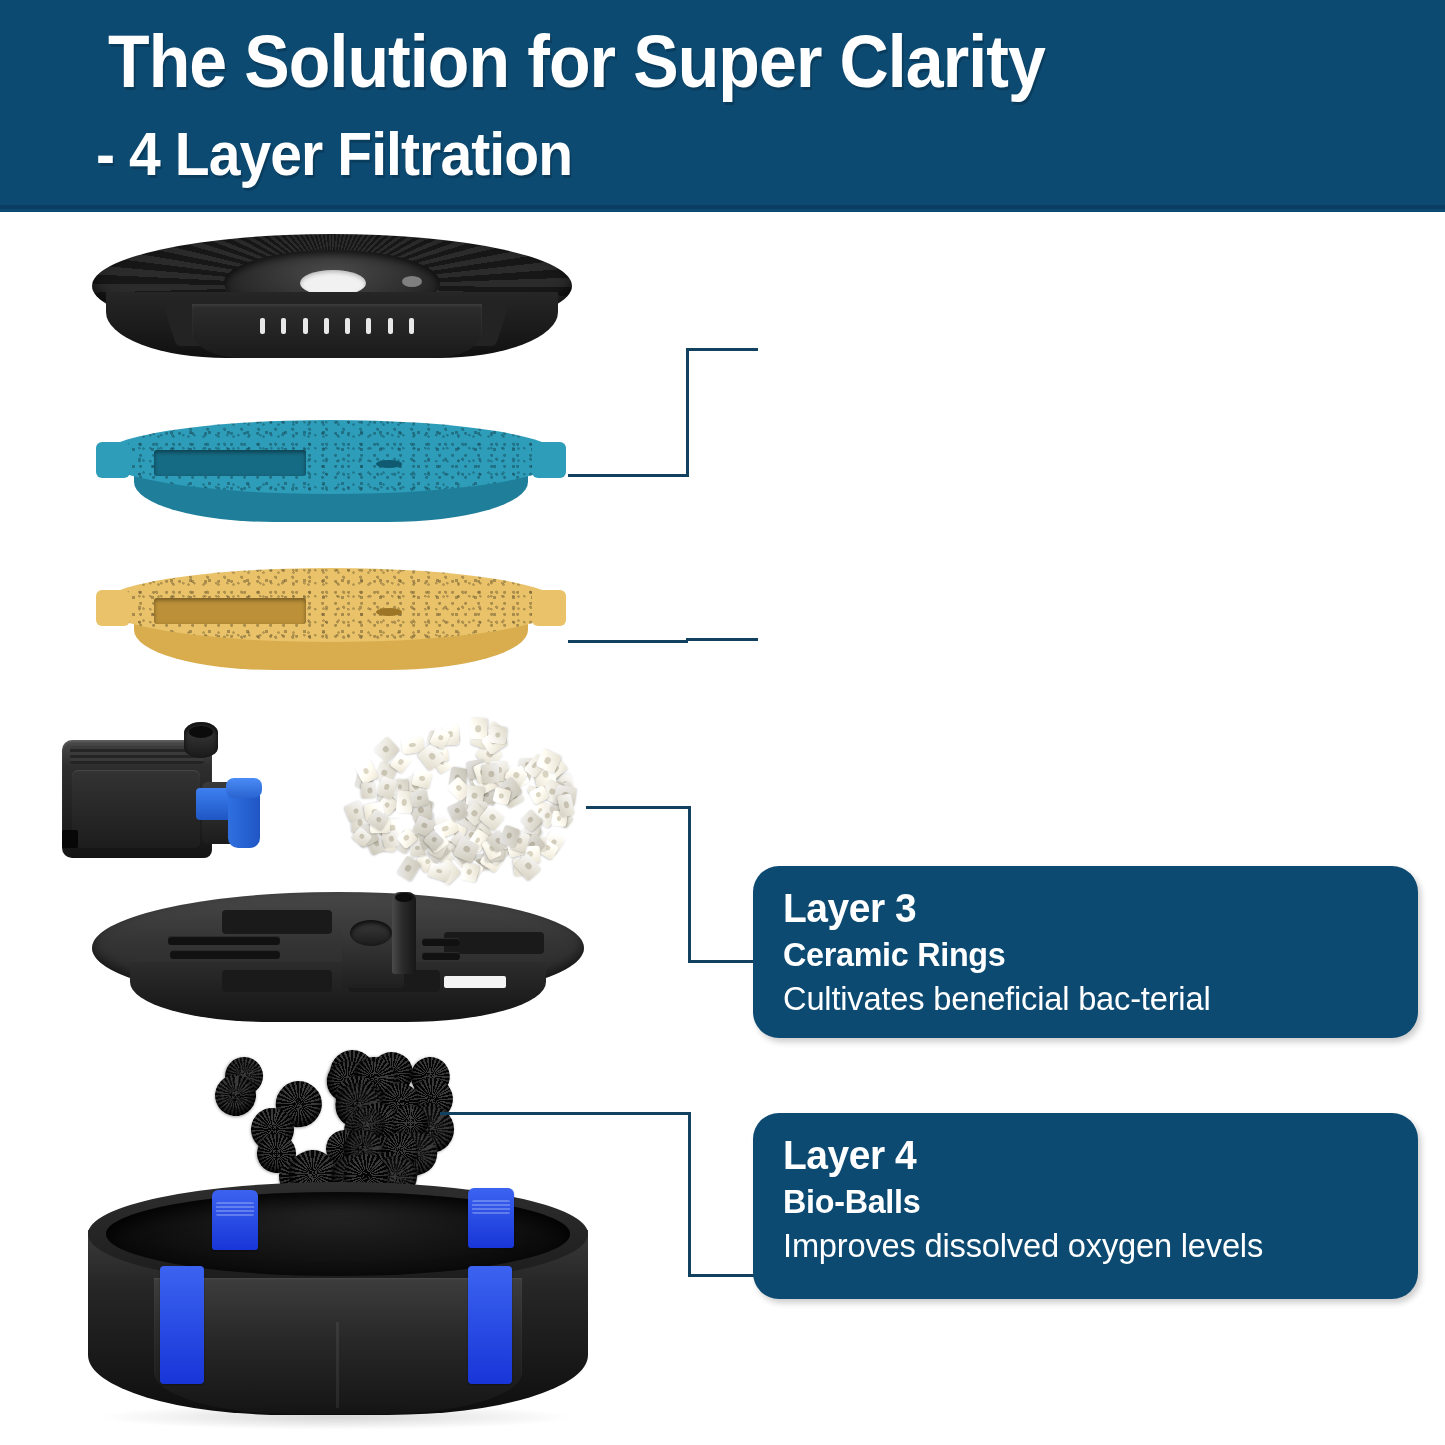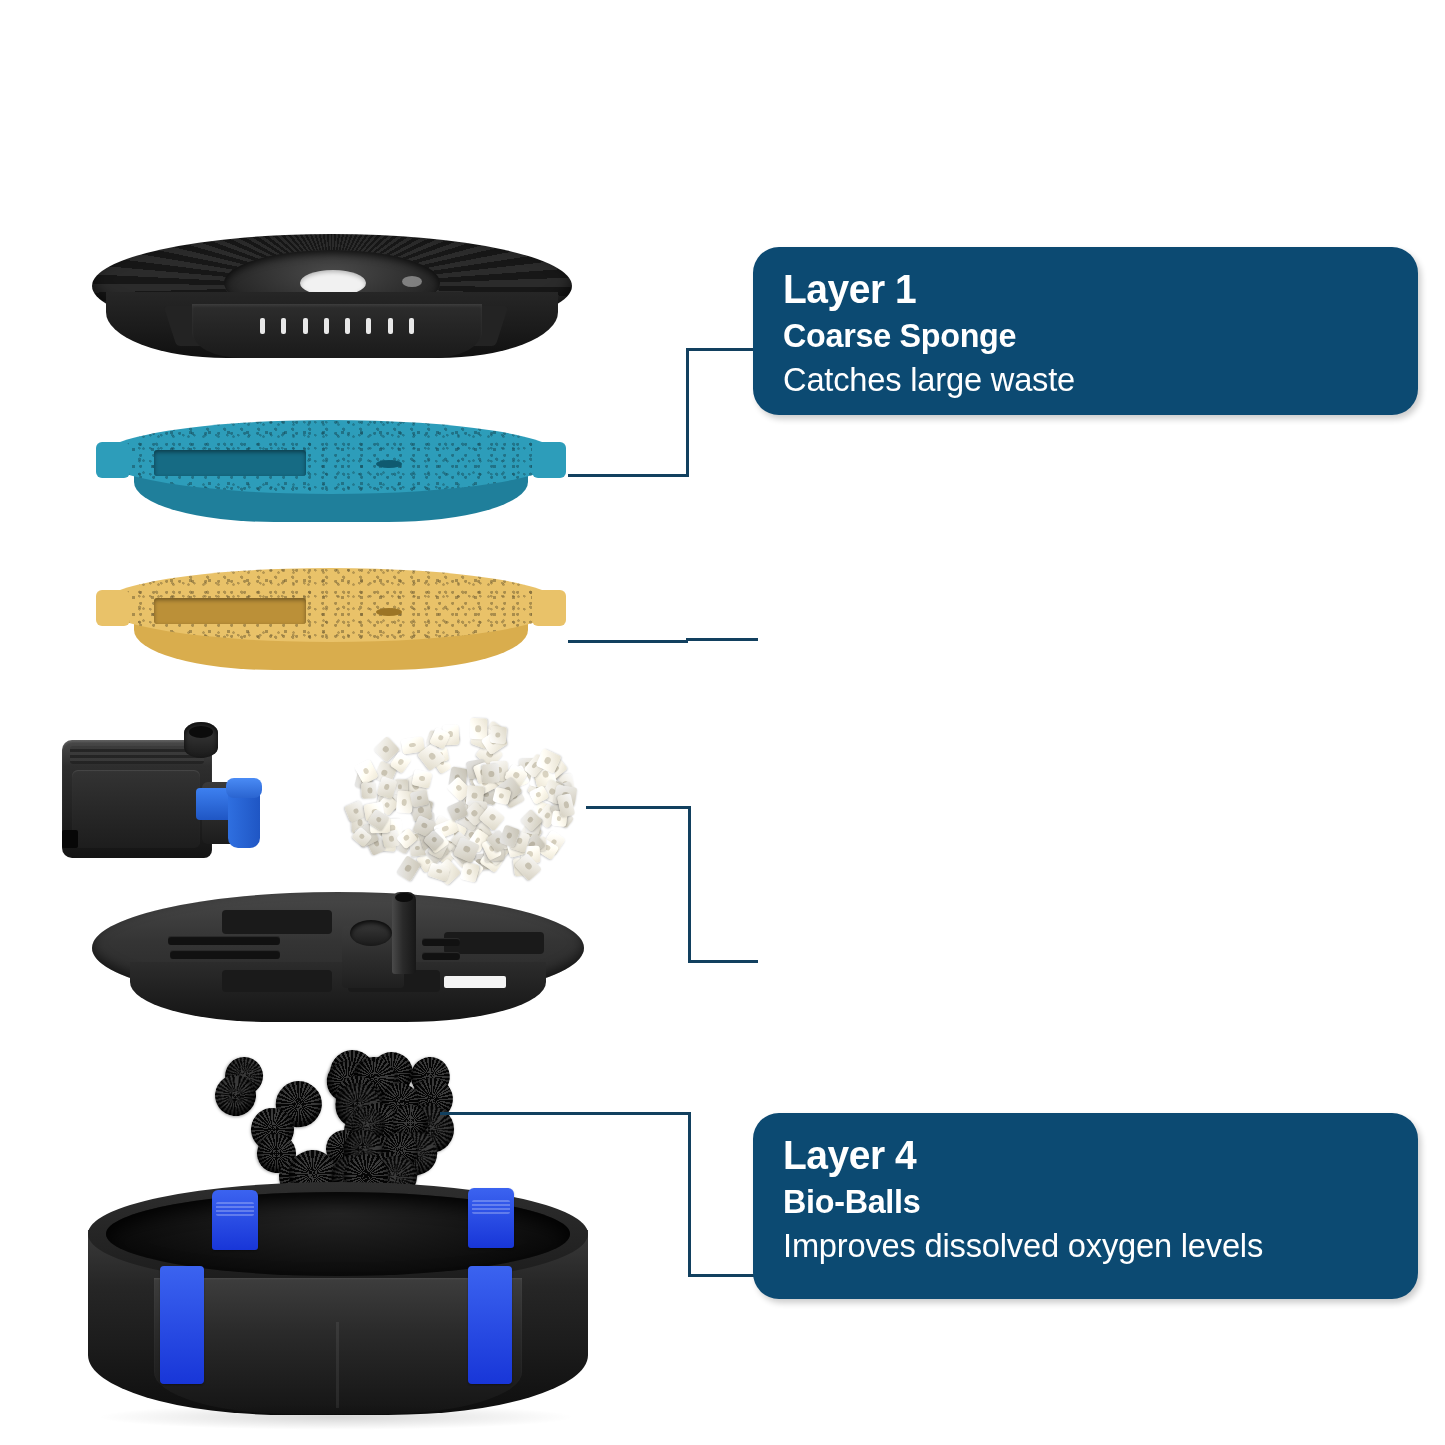--- a/index.html
+++ b/index.html
@@ -310,20 +310,25 @@
   .shadow-ellipse{
     position:absolute;left:96px;top:1404px;width:480px;height:26px;
     border-radius:50%;background:radial-gradient(ellipse,rgba(0,0,0,.16),rgba(0,0,0,0) 70%);
   }
 </style>
 </head>
 <body>
 
 <div class="stage">
 
+  <div class="header">
+    <div class="title1">The Solution for Super Clarity</div>
+    <div class="title2">- 4 Layer Filtration</div>
+    <div class="header-rule"></div>
+  </div>
 
   <div class="art lid-wrap">
     <div class="lid-body"></div>
     <div class="lid-inner"></div>
     <div class="lid-hole"></div>
     <div class="lid-dot"></div>
     <div class="lid-skirt"></div>
     <div class="lid-tabL"></div>
     <div class="lid-tabR"></div>
     <div class="lid-front"></div>
@@ -607,27 +612,27 @@
   <div class="conn h" style="left:686px;top:638px;width:72px;"></div>
 
   <div class="conn h" style="left:586px;top:806px;width:104px;"></div>
   <div class="conn v" style="left:688px;top:806px;height:156px;"></div>
   <div class="conn h" style="left:688px;top:960px;width:70px;"></div>
 
   <div class="conn h" style="left:440px;top:1112px;width:250px;"></div>
   <div class="conn v" style="left:688px;top:1112px;height:164px;"></div>
   <div class="conn h" style="left:688px;top:1274px;width:70px;"></div>
 
-  <div class="card" style="top:247px;height:168px;">
-    <div class="ltitle">Layer 1</div>
-    <div class="lname">Coarse Sponge</div>
-    <div class="ldesc">Catches large waste</div>
-  </div>
-
-
+
+
+  <div class="card" style="top:866px;height:172px;">
+    <div class="ltitle">Layer 3</div>
+    <div class="lname">Ceramic Rings</div>
+    <div class="ldesc">Cultivates beneficial bac-terial</div>
+  </div>
 
   <div class="card" style="top:1113px;height:186px;">
     <div class="ltitle">Layer 4</div>
     <div class="lname">Bio-Balls</div>
     <div class="ldesc">Improves dissolved oxygen levels</div>
   </div>
 
 </div>
 
 </body></html>

